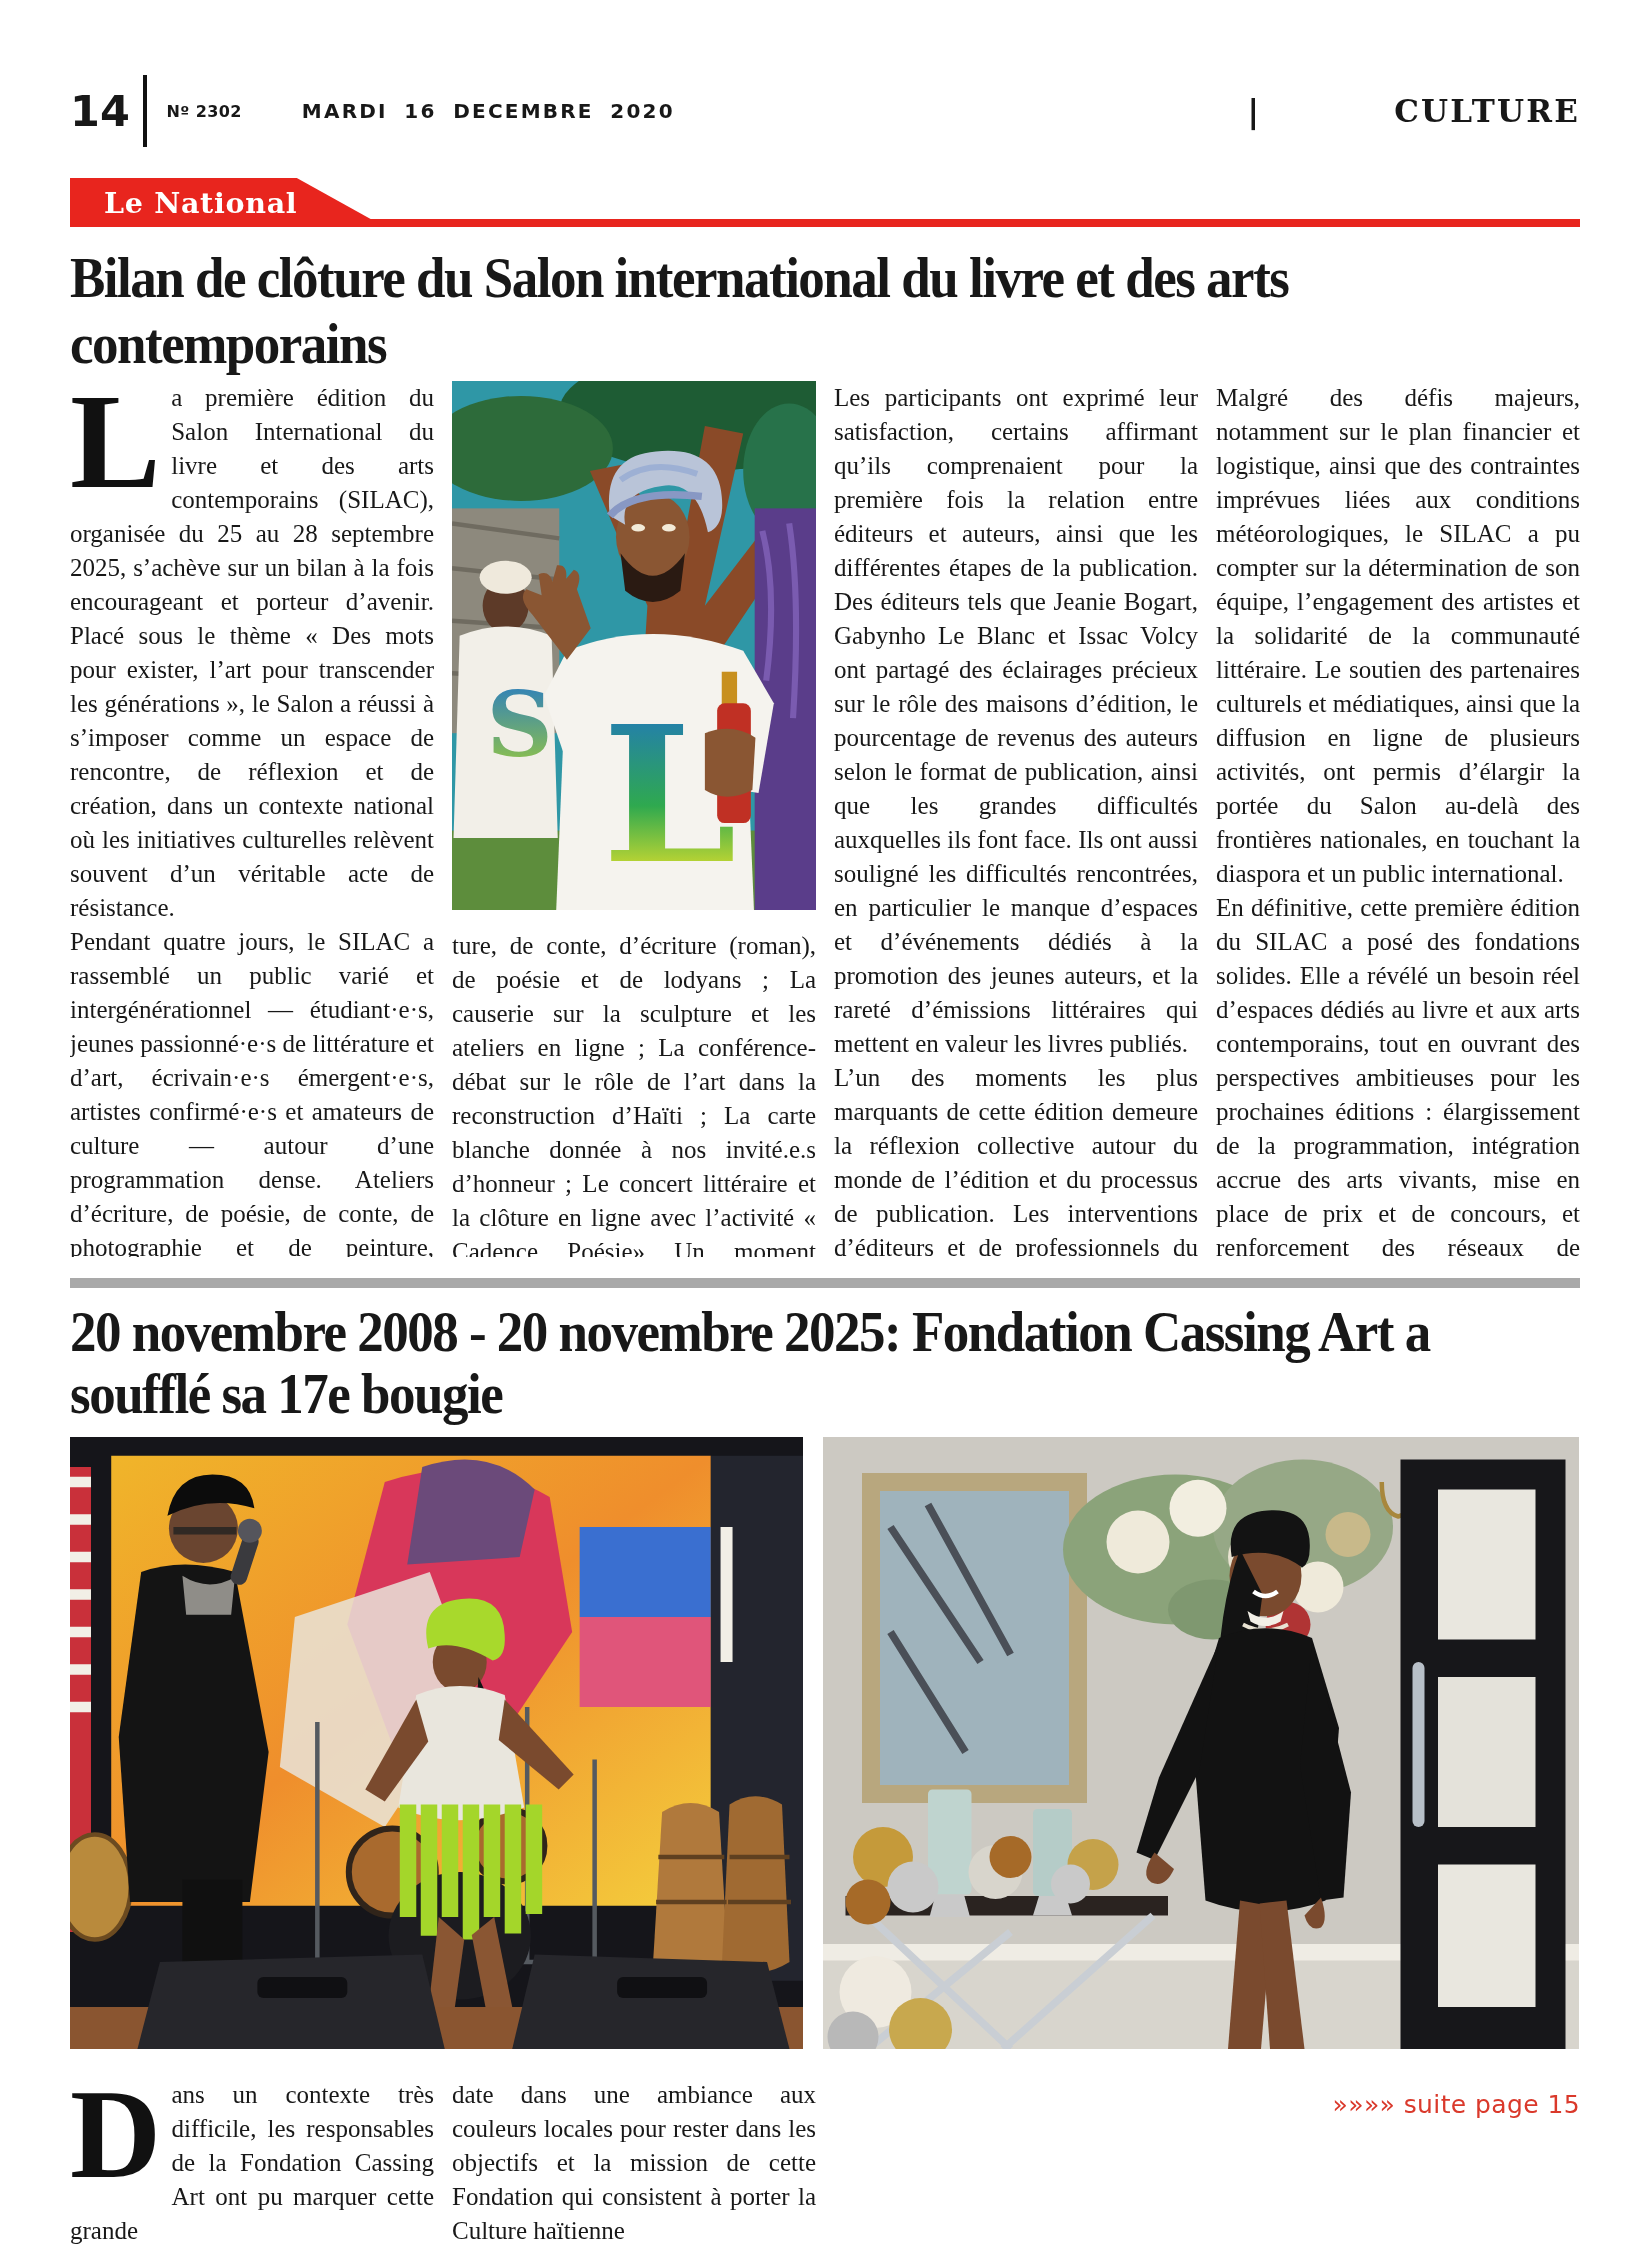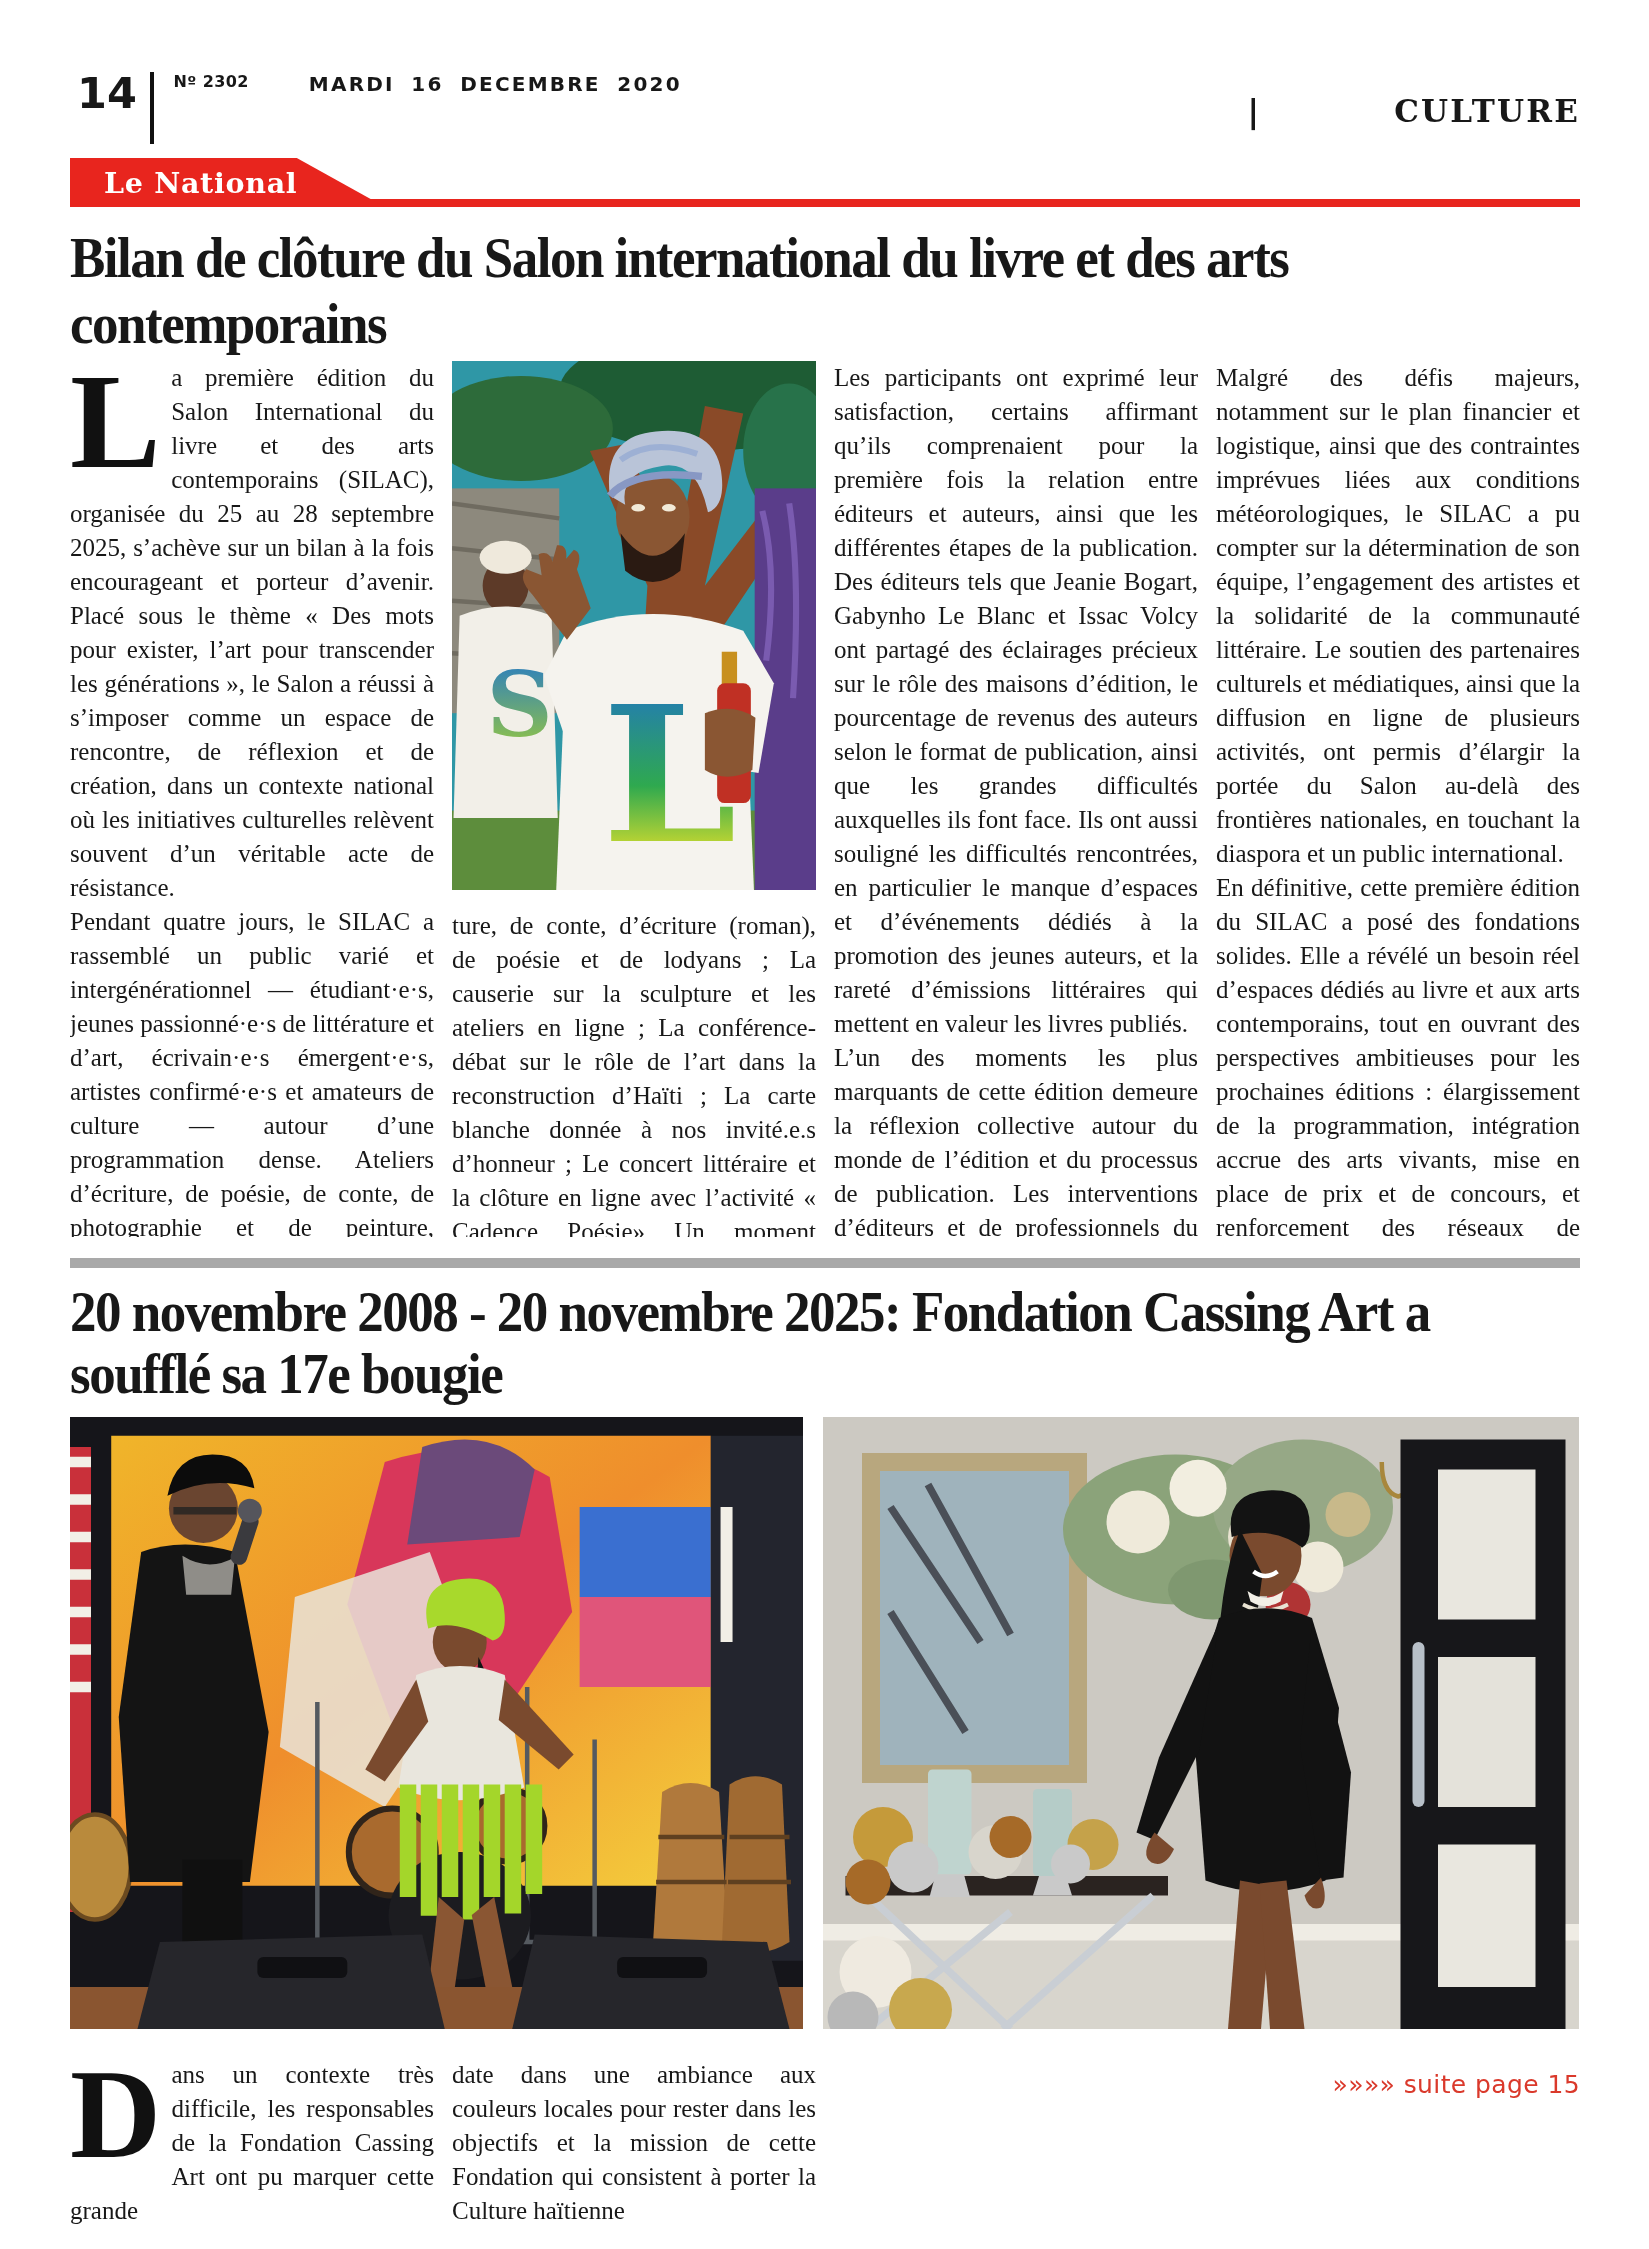--- a/index.html
+++ b/index.html
@@ -1,31 +1,31 @@
 <!DOCTYPE html>
 <html style="font-size:12px"><head>
 <meta charset="utf-8">
 <style>
   html,body{margin:0;padding:0;background:#ffffff;}
   .page{position:relative;width:1650px;height:2250px;background:#ffffff;overflow:hidden;
         font-family:"Liberation Serif", serif;color:#181818;}
   .inner{padding:72px 70px 0 70px;}
 
   
-  .masthead{display:flex;height:78px;margin-left:7px;}
+  .masthead{display:flex;align-items:center;height:78px;}
   .pagenum{font-family:"DejaVu Sans", sans-serif;font-weight:bold;font-size:43px;line-height:1;}
   .mast-bar{width:3.7px;height:72px;background:#111;margin:0 19.5px 0 13.5px;}
   .issue{font-family:"DejaVu Sans", sans-serif;font-weight:bold;font-size:16px;margin-right:60px;letter-spacing:0.4px;}
   .date{font-family:"DejaVu Sans", sans-serif;font-weight:bold;font-size:20px;letter-spacing:2.2px;word-spacing:7.5px;}
   .right-group{margin-left:auto;display:flex;align-items:center;}
   .sec-bar{font-family:"DejaVu Sans", sans-serif;font-weight:bold;font-size:31.5px;margin-right:135px;}
   .section{font-family:"DejaVu Serif", serif;font-weight:bold;font-size:31px;letter-spacing:2.2px;}
 
   
-  .banner{position:relative;height:49px;margin-top:8px;}
+  .banner{position:relative;height:49px;margin-top:28px;}
   .banner-line{position:absolute;left:0;right:0;bottom:0;height:8.2px;background:#e8251e;}
   .banner-flag{position:absolute;left:0;top:0;width:315px;height:49px;background:#e8251e;
                clip-path:polygon(0 0,72% 0,100% 100%,0 100%);display:flex;align-items:center;}
   .banner-flag span{color:#fff;font-family:"DejaVu Serif", serif;font-weight:bold;font-size:28.5px;
                     padding-left:34px;letter-spacing:0.7px;}
 
   
   h1.headline{margin:18px 0 0 0;font-family:"Liberation Serif", serif;font-weight:bold;
      font-size:53px;line-height:61px;letter-spacing:-1.5px;transform:scale(1,1.08);transform-origin:left top;}
   h2.headline2{margin:12px 0 0 0;font-family:"Liberation Serif", serif;font-weight:bold;

